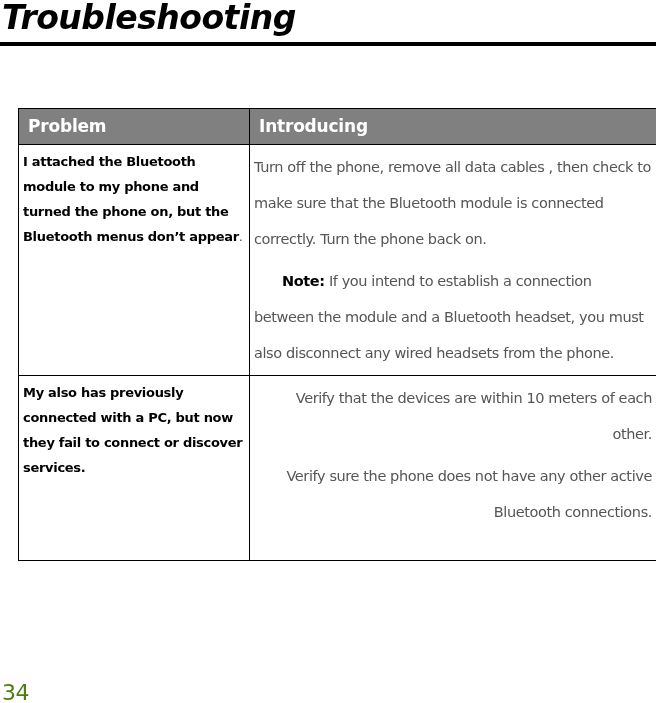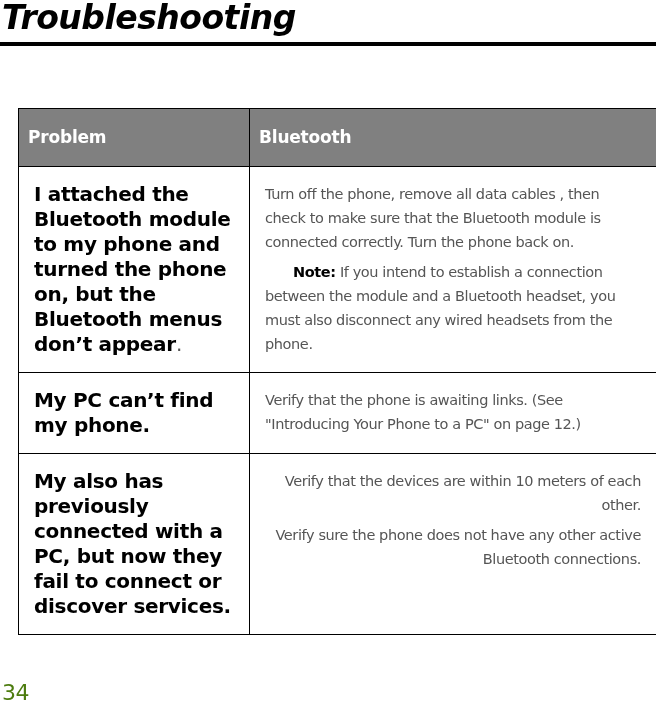--- a/index.html
+++ b/index.html
@@ -41,49 +41,49 @@
       left: 18px;
       top: 108px;
       width: 638px;
       border-collapse: collapse;
       table-layout: fixed;
     }
     table.trouble-table th,
     table.trouble-table td {
       border: 1.5px solid #000;
       vertical-align: top;
-      padding: 15px;
+      padding: 4px;
     }
     table.trouble-table th {
       background: #808080;
       color: #ffffff;
       font-weight: bold;
       font-size: 17px;
       text-align: left;
       height: 27px;
       line-height: 27px;
       padding-left: 9px;
       letter-spacing: -0.2px;
     }
     col.c1 { width: 231px; }
     col.c2 { width: 407px; }
     td.problem {
       font-weight: bold;
-      font-size: 20px;
+      font-size: 13px;
       line-height: 25px;
       padding: 4px 4px 6px 5px;
       letter-spacing: -0.3px;
     }
     td.problem .trail {
       font-weight: normal;
       color: #555;
     }
     td.resolution {
       font-size: 14.5px;
-      line-height: 24px;
+      line-height: 36px;
       color: #555;
       padding: 3px 6px 6px 8px;
       letter-spacing: -0.4px;
       font-weight: normal;
     }
     td.resolution p {
       margin: 0 0 6px 0;
     }
     td.resolution p:last-child {
       margin-bottom: 0;
@@ -110,35 +110,29 @@
 <div class="title-rule"></div>
 
 <table class="trouble-table">
   <colgroup>
     <col class="c1">
     <col class="c2">
   </colgroup>
   <thead>
     <tr>
       <th>Problem</th>
-      <th>Bluetooth</th>
+      <th>Introducing</th>
     </tr>
   </thead>
   <tbody>
     <tr>
       <td class="problem"><span>I attached the Bluetooth module to my phone and turned the phone on, but the Bluetooth menus don’t appear</span><span class="trail">.</span></td>
       <td class="resolution">
         <p>Turn off the phone, remove all data cables , then check to make sure that the Bluetooth module is connected correctly. Turn the phone back on.</p>
         <p><span class="note-label">Note:</span><span> If you intend to establish a connection between the module and a Bluetooth headset, you must also disconnect any wired headsets from the phone.</span></p>
-      </td>
-    </tr>
-    <tr>
-      <td class="problem"><span>My PC can’t find my phone.</span></td>
-      <td class="resolution">
-        <p>Verify that the phone is awaiting links. (See "Introducing Your Phone to a PC" on page 12.)</p>
       </td>
     </tr>
     <tr>
       <td class="problem"><span>My also has previously connected with a PC, but now they fail to connect or discover services.</span></td>
       <td class="resolution" style="padding-bottom:30px;text-align:right;">
         <p>Verify that the devices are within 10 meters of each other.</p>
         <p>Verify sure the phone does not have any other active Bluetooth connections.</p>
       </td>
     </tr>
   </tbody>

